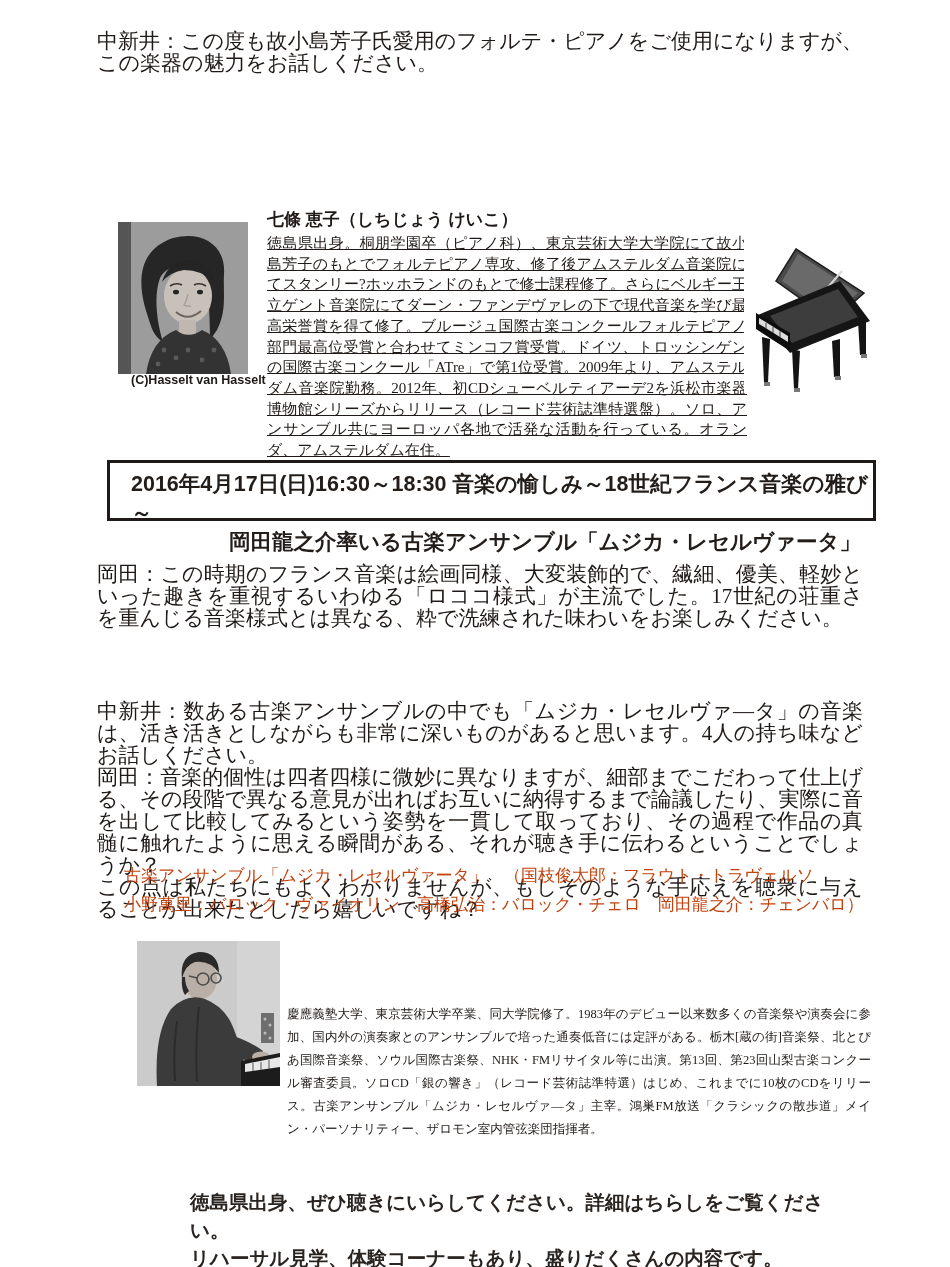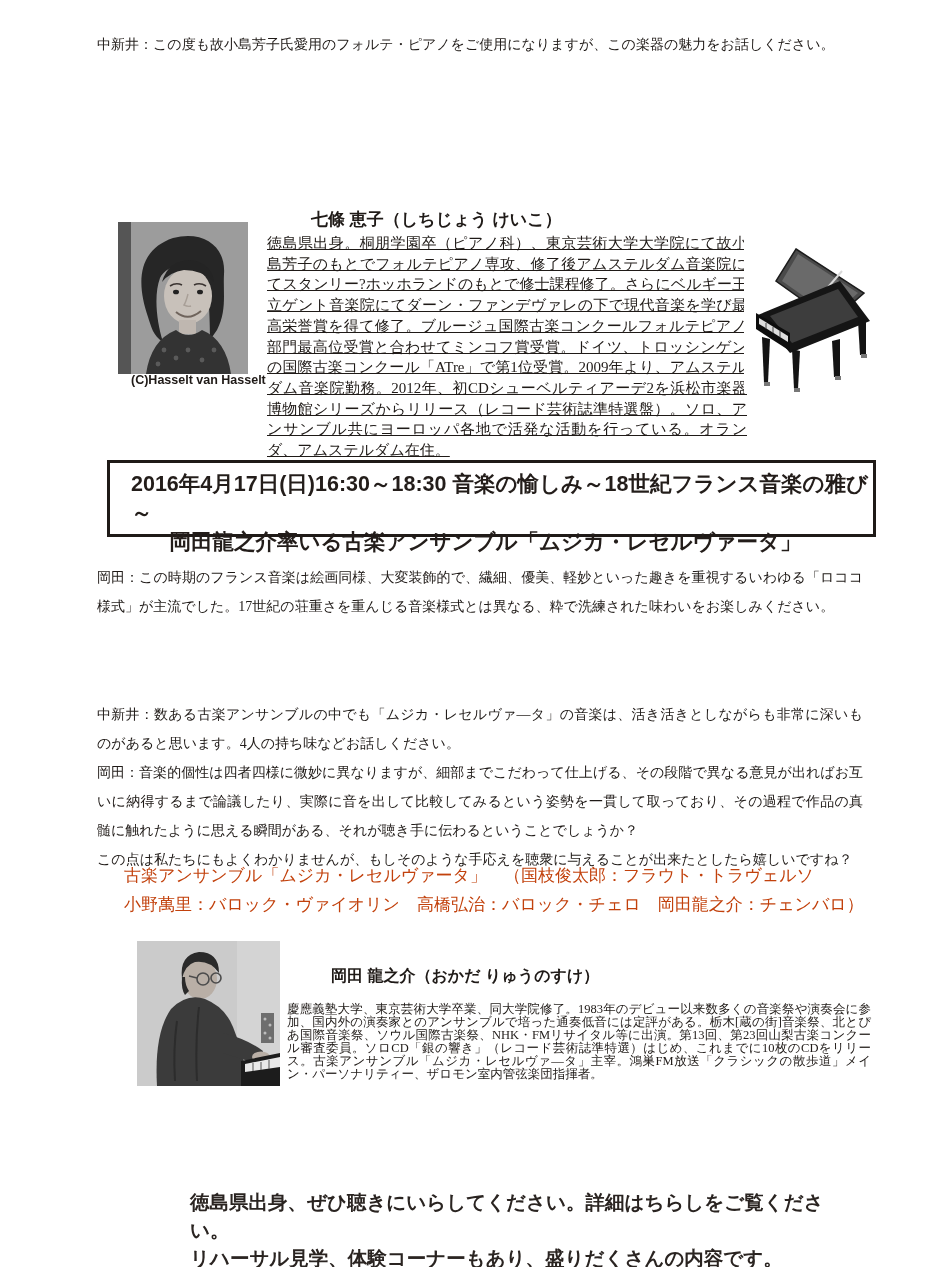--- a/index.html
+++ b/index.html
@@ -4,37 +4,37 @@
 <style>
   * { margin:0; padding:0; box-sizing:border-box; }
   html,body { background:#ffffff; }
   .page {
     position:relative; width:950px; height:1267px; margin:0 auto;
     background:#ffffff; color:#1f1a17; overflow:hidden;
     font-family:"Liberation Serif","DejaVu Serif",serif;
   }
   .abs { position:absolute; }
   .serif-block {
-    font-size:14px; line-height:29px; text-align:justify;
+    font-size:21px; line-height:22px; text-align:justify;
     color:#1f1a17;
   }
   .serif-block p { margin:0; }
   .pre { white-space:pre-line; }
   .gothic { font-family:"Liberation Sans","DejaVu Sans",sans-serif; font-weight:bold; }
-  .profile-name { font-size:17px; color:#1f1a17;margin-left:44px; }
+  .profile-name { font-size:17px; color:#1f1a17; }
   .bio1 { font-size:15px; line-height:20.7px; width:480px; text-align:justify;text-decoration:underline; }
-  .bio2 { font-size:12.5px; line-height:13px; width:584px; text-align:justify; }
+  .bio2 { font-size:12.5px; line-height:23px; width:584px; text-align:justify; }
   .credit { font-size:12.5px; color:#1f1a17; }
   .event-box {
-    left:107px; top:460px; width:769px; height:77px;
+    left:107px; top:460px; width:769px; height:61px;
     border:3px solid #1f1a17; background:#ffffff;
     padding-top:7px;
   }
   .event-line1 { font-size:21.5px; line-height:29px; padding-left:21px; text-align:left; color:#231d1a; }
-  .event-line2 { font-size:21.5px; line-height:29px; padding-right:12px; text-align:center; color:#231d1a; }
+  .event-line2 { font-size:21.5px; line-height:29px; padding-right:12px; text-align:right; color:#231d1a; }
   .members-block { font-size:17px; line-height:29px; color:#c2410c; }
   .footer-block { font-size:19.5px; line-height:28px; color:#2a2421; }
   .photo-frame { display:block; }
 </style>
 </head>
 <body>
 
 <div class="page">
 
   <div class="abs serif-block" style="left:97px; top:30px; width:766px;">
@@ -126,21 +126,20 @@
       <circle cx="133" cy="84" r="1.5" fill="#bdbdbd"></circle>
     <circle cx="128" cy="92" r="1.5" fill="#bdbdbd"></circle>
       <circle cx="133" cy="97" r="1.5" fill="#bdbdbd"></circle>
     <polygon points="104,120 143,112 143,145 104,145" fill="#1c1c1c"></polygon>
     <polygon points="108,123 143,116 143,126 108,131" fill="#e8e8e8"></polygon>
     <line x1="116" y1="122" x2="116" y2="130" stroke="#555" stroke-width="1"></line>
     <line x1="124" y1="121" x2="124" y2="129" stroke="#555" stroke-width="1"></line>
     <line x1="132" y1="119" x2="132" y2="128" stroke="#555" stroke-width="1"></line>
   </svg>
 
-  <div class="abs gothic profile-name" style="left:287px; top:966px; font-size:16px;">岡田 龍之介（おかだ りゅうのすけ）</div>
   <div class="abs serif-block bio2" style="left:287px; top:1003px;">慶應義塾大学、東京芸術大学卒業、同大学院修了。1983年のデビュー以来数多くの音楽祭や演奏会に参加、国内外の演奏家とのアンサンブルで培った通奏低音には定評がある。栃木[蔵の街]音楽祭、北とぴあ国際音楽祭、ソウル国際古楽祭、NHK・FMリサイタル等に出演。第13回、第23回山梨古楽コンクール審査委員。ソロCD「銀の響き」（レコード芸術誌準特選）はじめ、これまでに10枚のCDをリリース。古楽アンサンブル「ムジカ・レセルヴァ―タ」主宰。鴻巣FM放送「クラシックの散歩道」メイン・パーソナリティー、ザロモン室内管弦楽団指揮者。</div>
 
   <div class="abs gothic footer-block" style="left:190px; top:1188px; width:640px;">
     <div>徳島県出身、ぜひ聴きにいらしてください。詳細はちらしをご覧ください。</div>
     <div>リハーサル見学、体験コーナーもあり、盛りだくさんの内容です。</div>
   </div>
 
 </div>
 
 </body></html>

